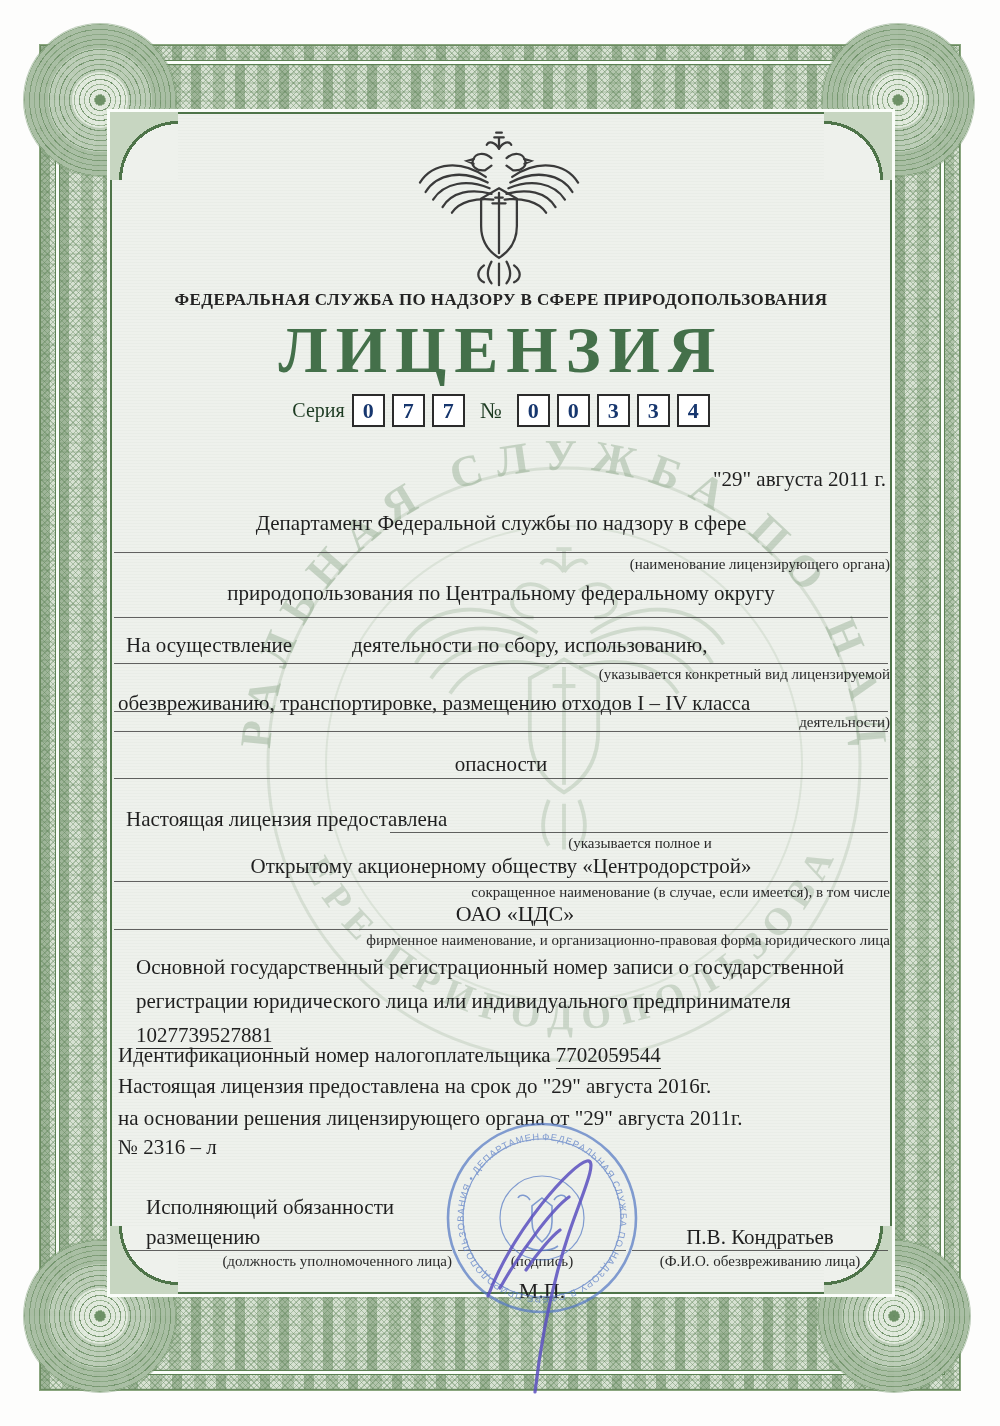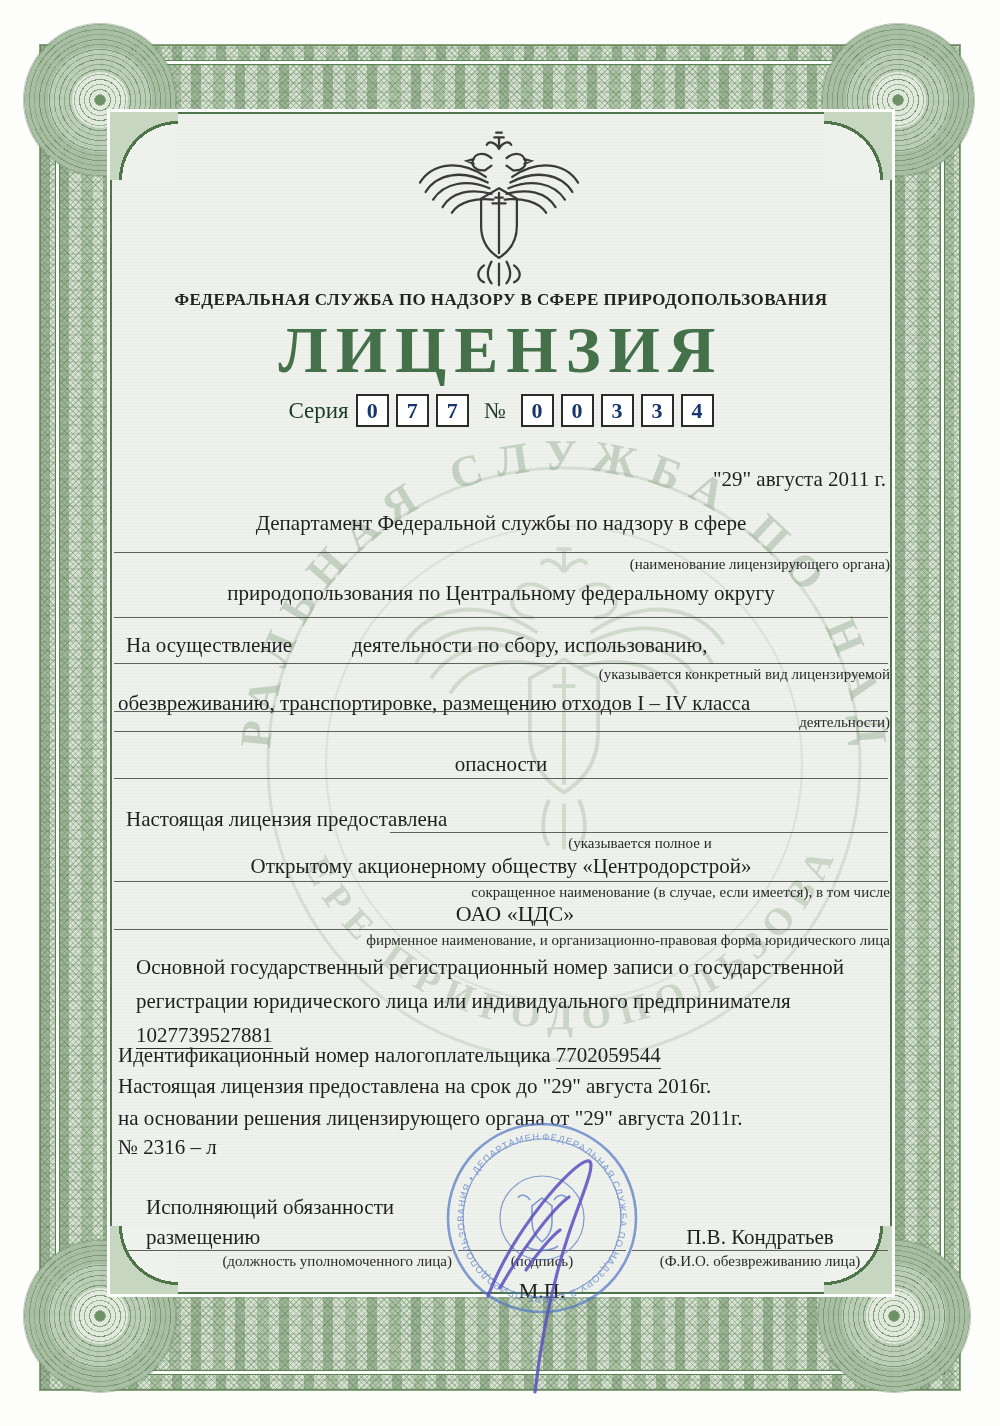--- a/index.html
+++ b/index.html
@@ -44,21 +44,21 @@
   .abs{position:absolute;}
   .ctr{left:0;right:0;text-align:center;}
   .rule{position:absolute;height:1px;background:#3c3c3c;opacity:.8;}
   .t21{font-size:21px;line-height:1.25;}
   .cap{font-size:15px;color:#2a2a2a;text-align:right;}
   .num-u{border-bottom:1px solid #2d2d2d;padding-bottom:1px;}
 
   .agency{font-size:17px;font-weight:bold;letter-spacing:.4px;color:#232323;}
   .title{font-size:66px;font-weight:bold;letter-spacing:8px;color:#44704a;}
   .series-row{display:flex;justify-content:center;align-items:center;gap:7px;}
-  .series-label{font-size:23px;color:#1d3b22;}
+  .series-label{font-size:20px;color:#1d3b22;}
   .digit-box{width:29px;height:29px;background:#fff;border:2px solid #2b2b2b;
     display:flex;align-items:center;justify-content:center;
     font-size:22px;font-weight:bold;color:#16366e;}
   .nosign{font-size:23px;color:#1d3b22;margin:0 8px;}
 
   .wm-red{font-family:"Liberation Sans", sans-serif;font-weight:bold;
     font-size:188px;line-height:1;letter-spacing:-6px;color:rgba(235,106,98,.82);
     white-space:nowrap;z-index:1;}
   .wm-green{z-index:0;opacity:1;}
   .layer-text{z-index:2;}

